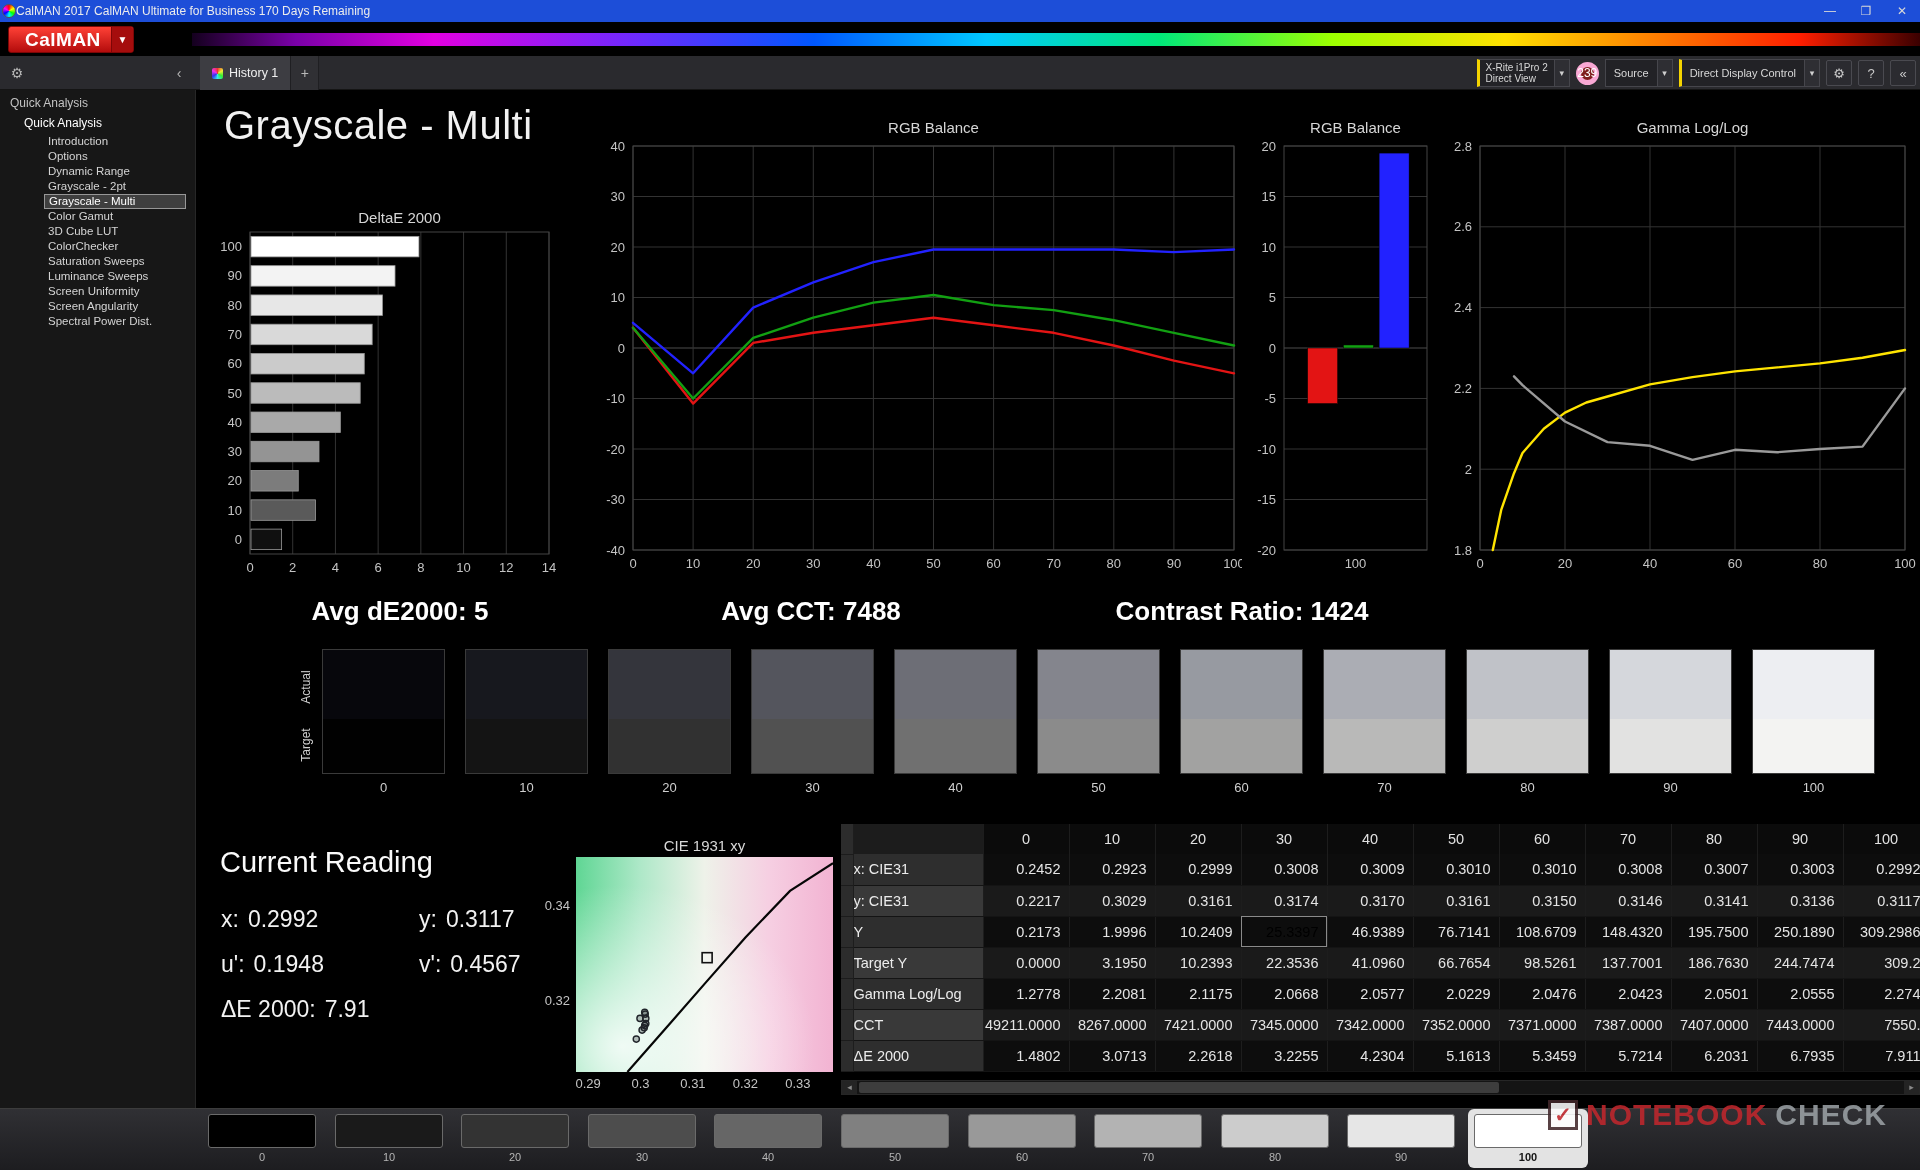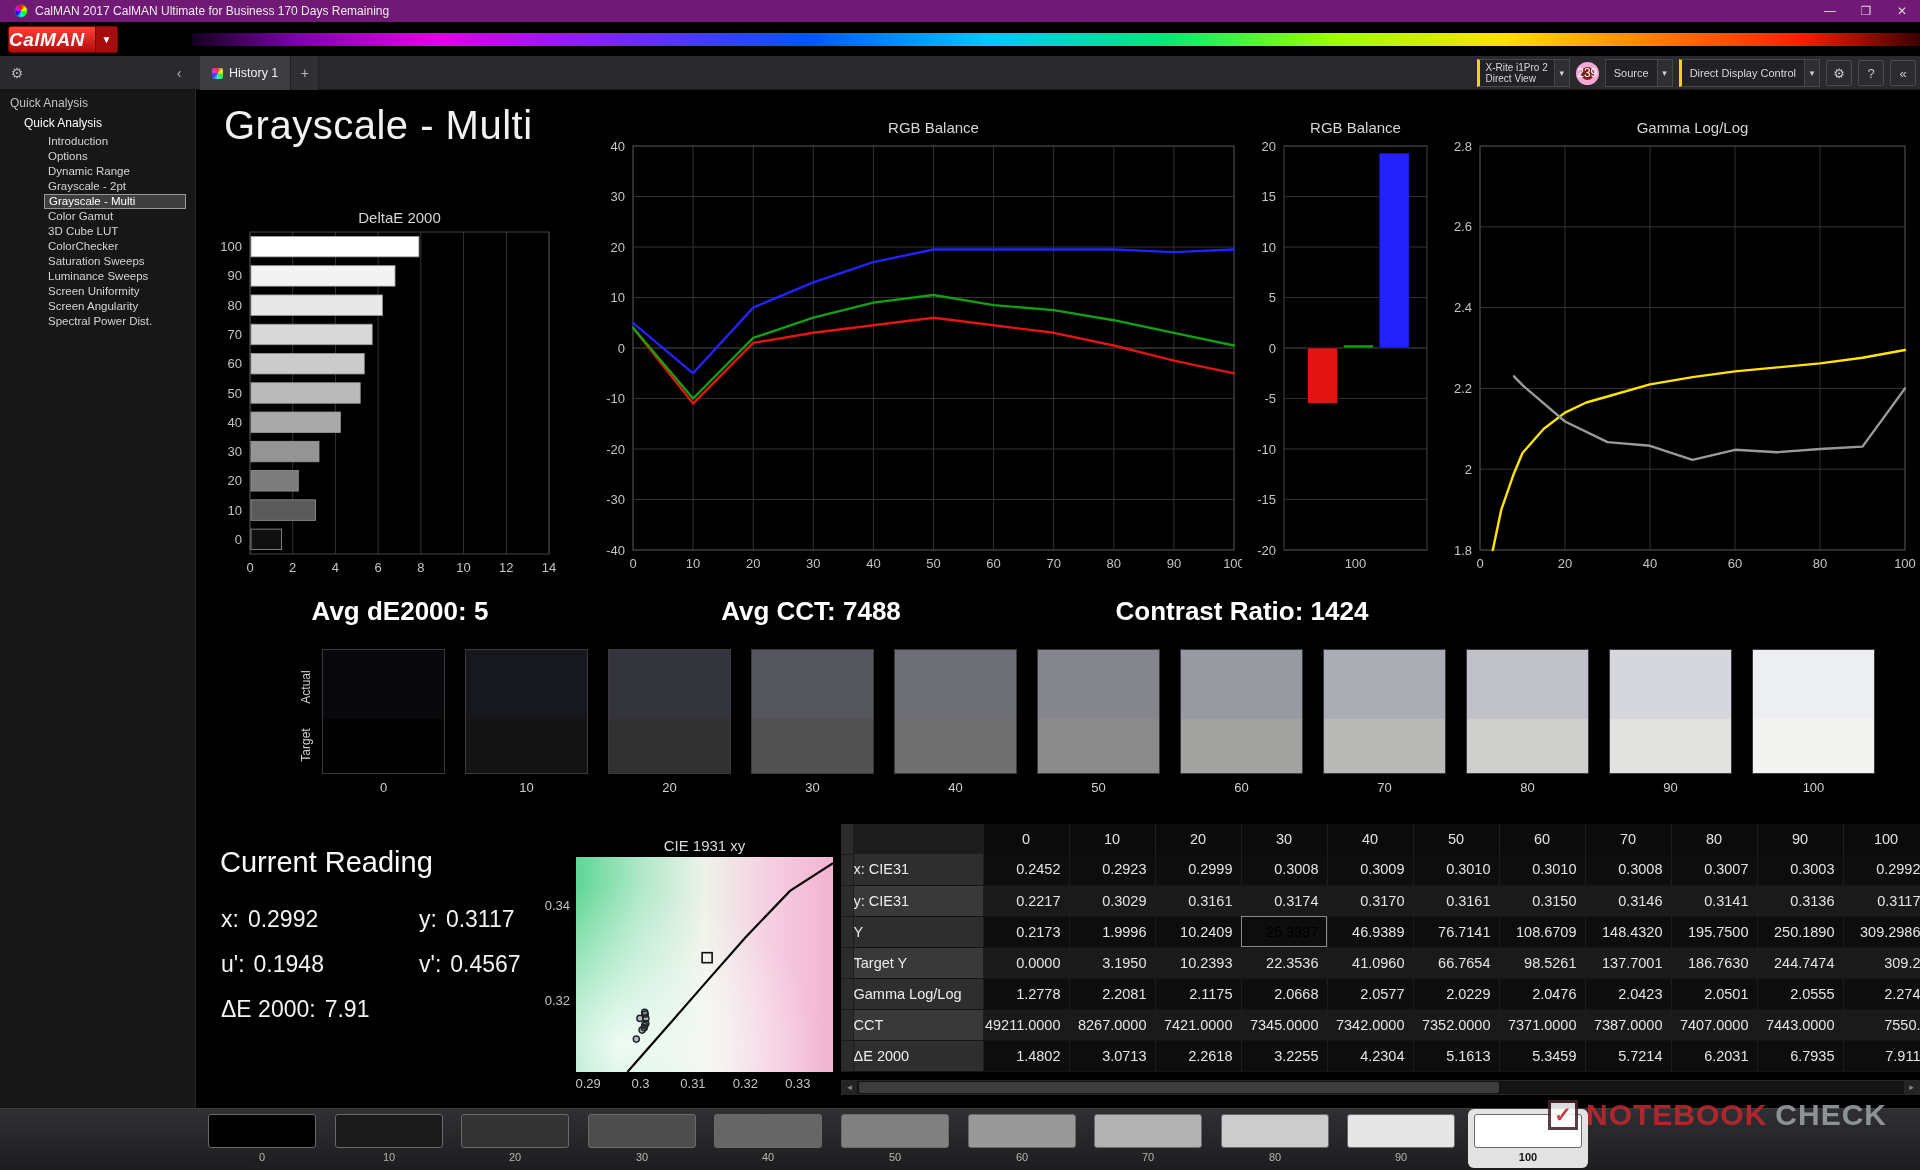--- a/index.html
+++ b/index.html
@@ -1,29 +1,29 @@
 <!DOCTYPE html>
 <html><head>
 <meta charset="utf-8">
 <style>
   *{box-sizing:border-box;margin:0;padding:0}
   html,body{width:1920px;height:1170px;overflow:hidden;background:#000;font-family:"Liberation Sans",sans-serif}
   .app{position:absolute;left:0;top:0;width:1920px;height:1170px;background:#000;color:#ddd}
 
   
-  .titlebar{position:absolute;left:0;top:0;width:1920px;height:22px;background:#701a75;display:flex;align-items:center;gap:7px;padding-left:14px}
+  .titlebar{position:absolute;left:0;top:0;width:1920px;height:22px;background:#1d4ed8;display:flex;align-items:center;padding-left:2px}
   .app-icon{width:14px;height:14px;border-radius:50%;background:conic-gradient(#f00,#ff0,#0f0,#0ff,#00f,#f0f,#f00);border:1px solid #555;flex:0 0 auto}
   .win-title{font-size:12px;color:#ececec;white-space:nowrap}
   .win-controls{margin-left:auto;display:flex}
   .win-btn{width:36px;height:22px;text-align:center;line-height:22px;font-size:12px;color:#d8d8d8;cursor:default}
 
   
   .brandrow{position:absolute;left:0;top:22px;width:1920px;height:34px;background:#000}
   .logo{position:absolute;left:8px;top:4px;height:27px;display:flex;align-items:stretch;background:linear-gradient(#ff4136,#b30c0c);border:1px solid #7d0606;border-radius:3px;overflow:hidden}
-  .logo-text{color:#fff;font-size:19px;font-weight:bold;font-style:italic;letter-spacing:.5px;padding:2px 10px 0 0}
+  .logo-text{color:#fff;font-size:19px;font-weight:bold;letter-spacing:.5px;padding:2px 10px 0 16px}
   .logo-arrow{width:22px;background:#a50d0d;border-left:1px solid #7d0606;color:#fff;font-size:10px;display:flex;align-items:center;justify-content:center}
   .rainbow{position:absolute;left:192px;top:11px;width:1728px;height:13px;
     background:linear-gradient(90deg,#14001e 0%,#7a00a8 6%,#e100e1 14%,#6a2bff 26%,#0057ff 36%,#00c8ff 46%,#00e87a 56%,#9cff00 66%,#ffe000 76%,#ff7a00 85%,#ff1e00 93%,#3a0000 100%)}
 
   
   .tabrow{position:absolute;left:0;top:56px;width:1920px;height:34px;background:#2a2a2e;border-bottom:1px solid #151515}
   .sb-mini{position:absolute;top:0;height:34px;display:flex;align-items:center;justify-content:center;width:26px;color:#b5b5b5;font-size:14px}
   .tabs{position:absolute;left:200px;top:0;height:28px;display:flex}
   .tab{height:34px;display:flex;align-items:center;gap:6px;padding:0 12px;font-size:12.5px;color:#f0f0f0;background:#3d3d42;border-right:1px solid #1f1f22}
   .tab.addtab{width:28px;justify-content:center;background:#303034;color:#b9b9b9;font-size:14px;padding:0}

